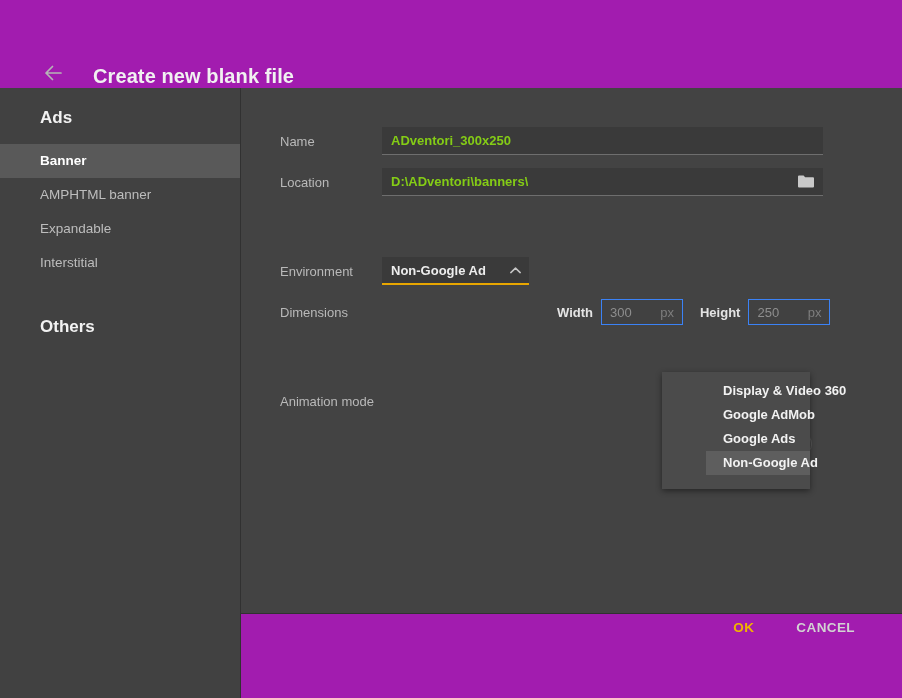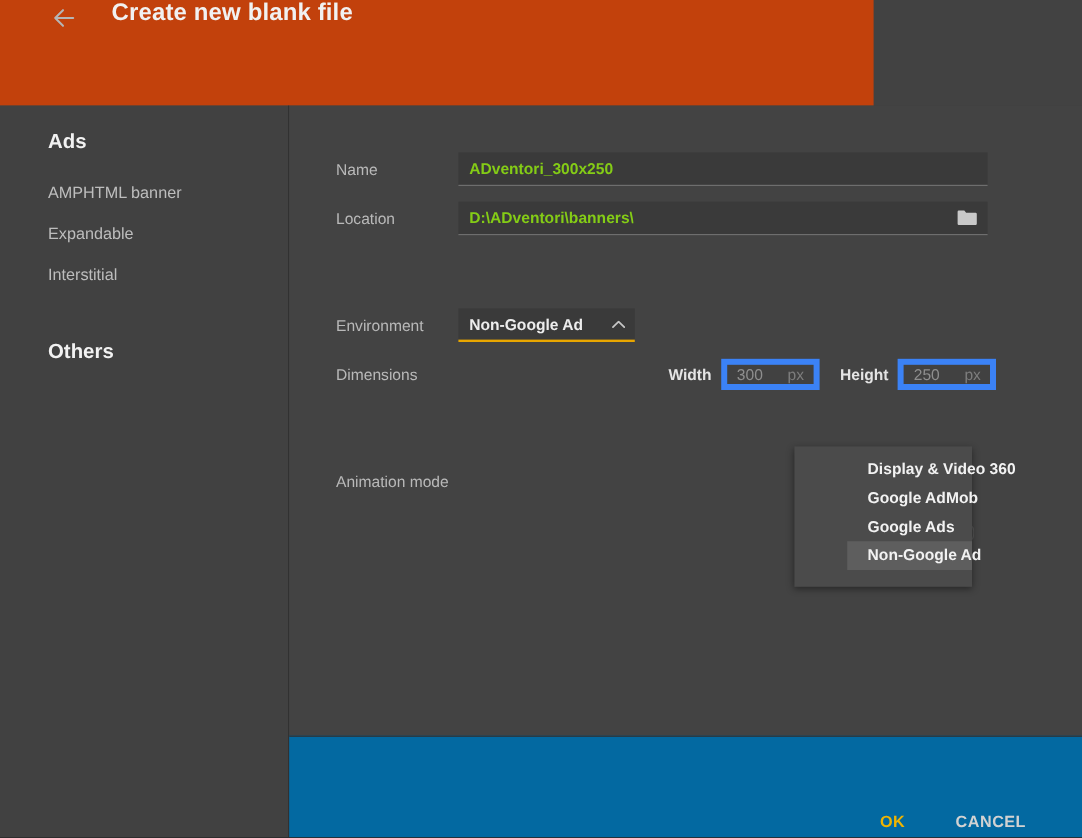--- a/index.html
+++ b/index.html
@@ -17,25 +17,25 @@
     height: 698px;
     overflow: hidden;
     background: #424242;
     color: #e8e8e8;
   }
 
   
   #header {
     position: absolute;
     left: 0; top: 0;
-    width: 728px;
+    width: 902px;
     height: 88px;
-    background: #c2410c;
-    display: flex;
-    align-items: flex-start;
+    background: #a21caf;
+    display: flex;
+    align-items: flex-end;
     box-sizing: border-box;
     padding-left: 38px;
   }
   #back-arrow {
     width: 30px;
     height: 30px;
     display: flex;
     align-items: center;
     justify-content: center;
     cursor: pointer;
@@ -228,21 +228,21 @@
     font-size: 13px;
     font-weight: bold;
     color: #e4e4e4;
     margin-right: 8px;
   }
   .num-field {
     position: relative;
     width: 82px;
     height: 26px;
     background: #414141;
-    border: 5px solid #3b82f6;
+    border: 1px solid #3b82f6;
     box-sizing: border-box;
     display: flex;
     align-items: center;
     justify-content: space-between;
     padding: 0 8px;
     cursor: text;
     margin-right: 17px;
   }
   .num-field .num {
     font-size: 13px;
@@ -267,25 +267,25 @@
     z-index: 5;
   }
 
   
   #footer {
     position: absolute;
     left: 241px;
     top: 525px;
     width: 661px;
     height: 85px;
-    background: #0369a1;
+    background: #a21caf;
     border-top: 1px solid #313131;
     box-sizing: border-box;
     display: flex;
-    align-items: flex-end;
+    align-items: flex-start;
     justify-content: flex-end;
     padding-right: 39px;
   }
   .footer-btn {
     font-size: 13.5px;
     font-weight: bold;
     letter-spacing: 0.4px;
     cursor: pointer;
     padding: 6px 8px;
     background: none;
@@ -308,20 +308,23 @@
     </div>
     <div id="header-title">Create new blank file</div>
   </div>
 
   <div id="body">
 
     <div id="sidebar">
 
       <div id="grp-ads-title" class="side-group-title">Ads</div>
       <div id="grp-ads-items">
+        <div class="side-item selected">
+          <span>Banner</span>
+        </div>
         <div class="side-item">
           <span>AMPHTML banner</span>
         </div>
         <div class="side-item">
           <span>Expandable</span>
         </div>
         <div class="side-item">
           <span>Interstitial</span>
         </div>
       </div>

